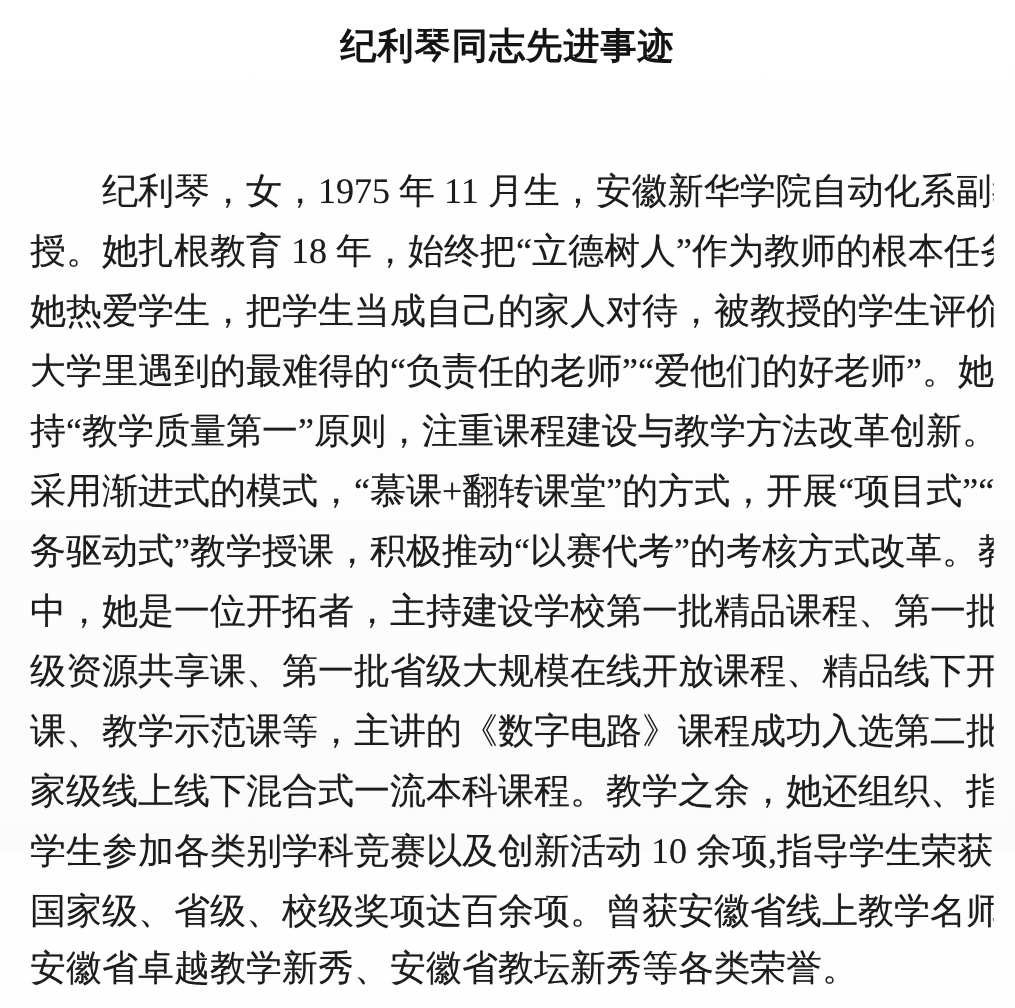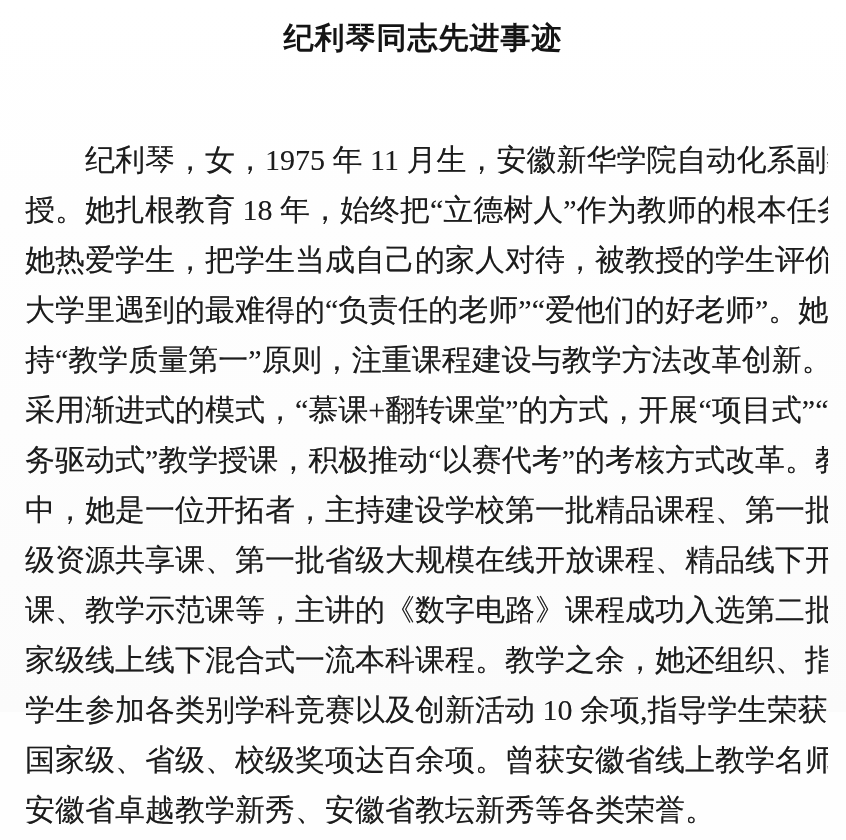--- a/index.html
+++ b/index.html
@@ -48,20 +48,21 @@
     text-align-last: justify;
     text-justify: inter-character;
     overflow: hidden;
   }
   .line.first {
     padding-left: 60px;
   }
   .line.last {
     text-align: center;
     text-align-last: left;
+    font-family: Liberation Mono, monospace;
   }
 </style>
 </head>
 <body>
 
 <div class="page">
   <h1 class="doc-title">纪利琴同志先进事迹</h1>
 
   <div class="body-text">
     <div class="line first">纪利琴，女，1975 年 11 月生，安徽新华学院自动化系副教</div>

